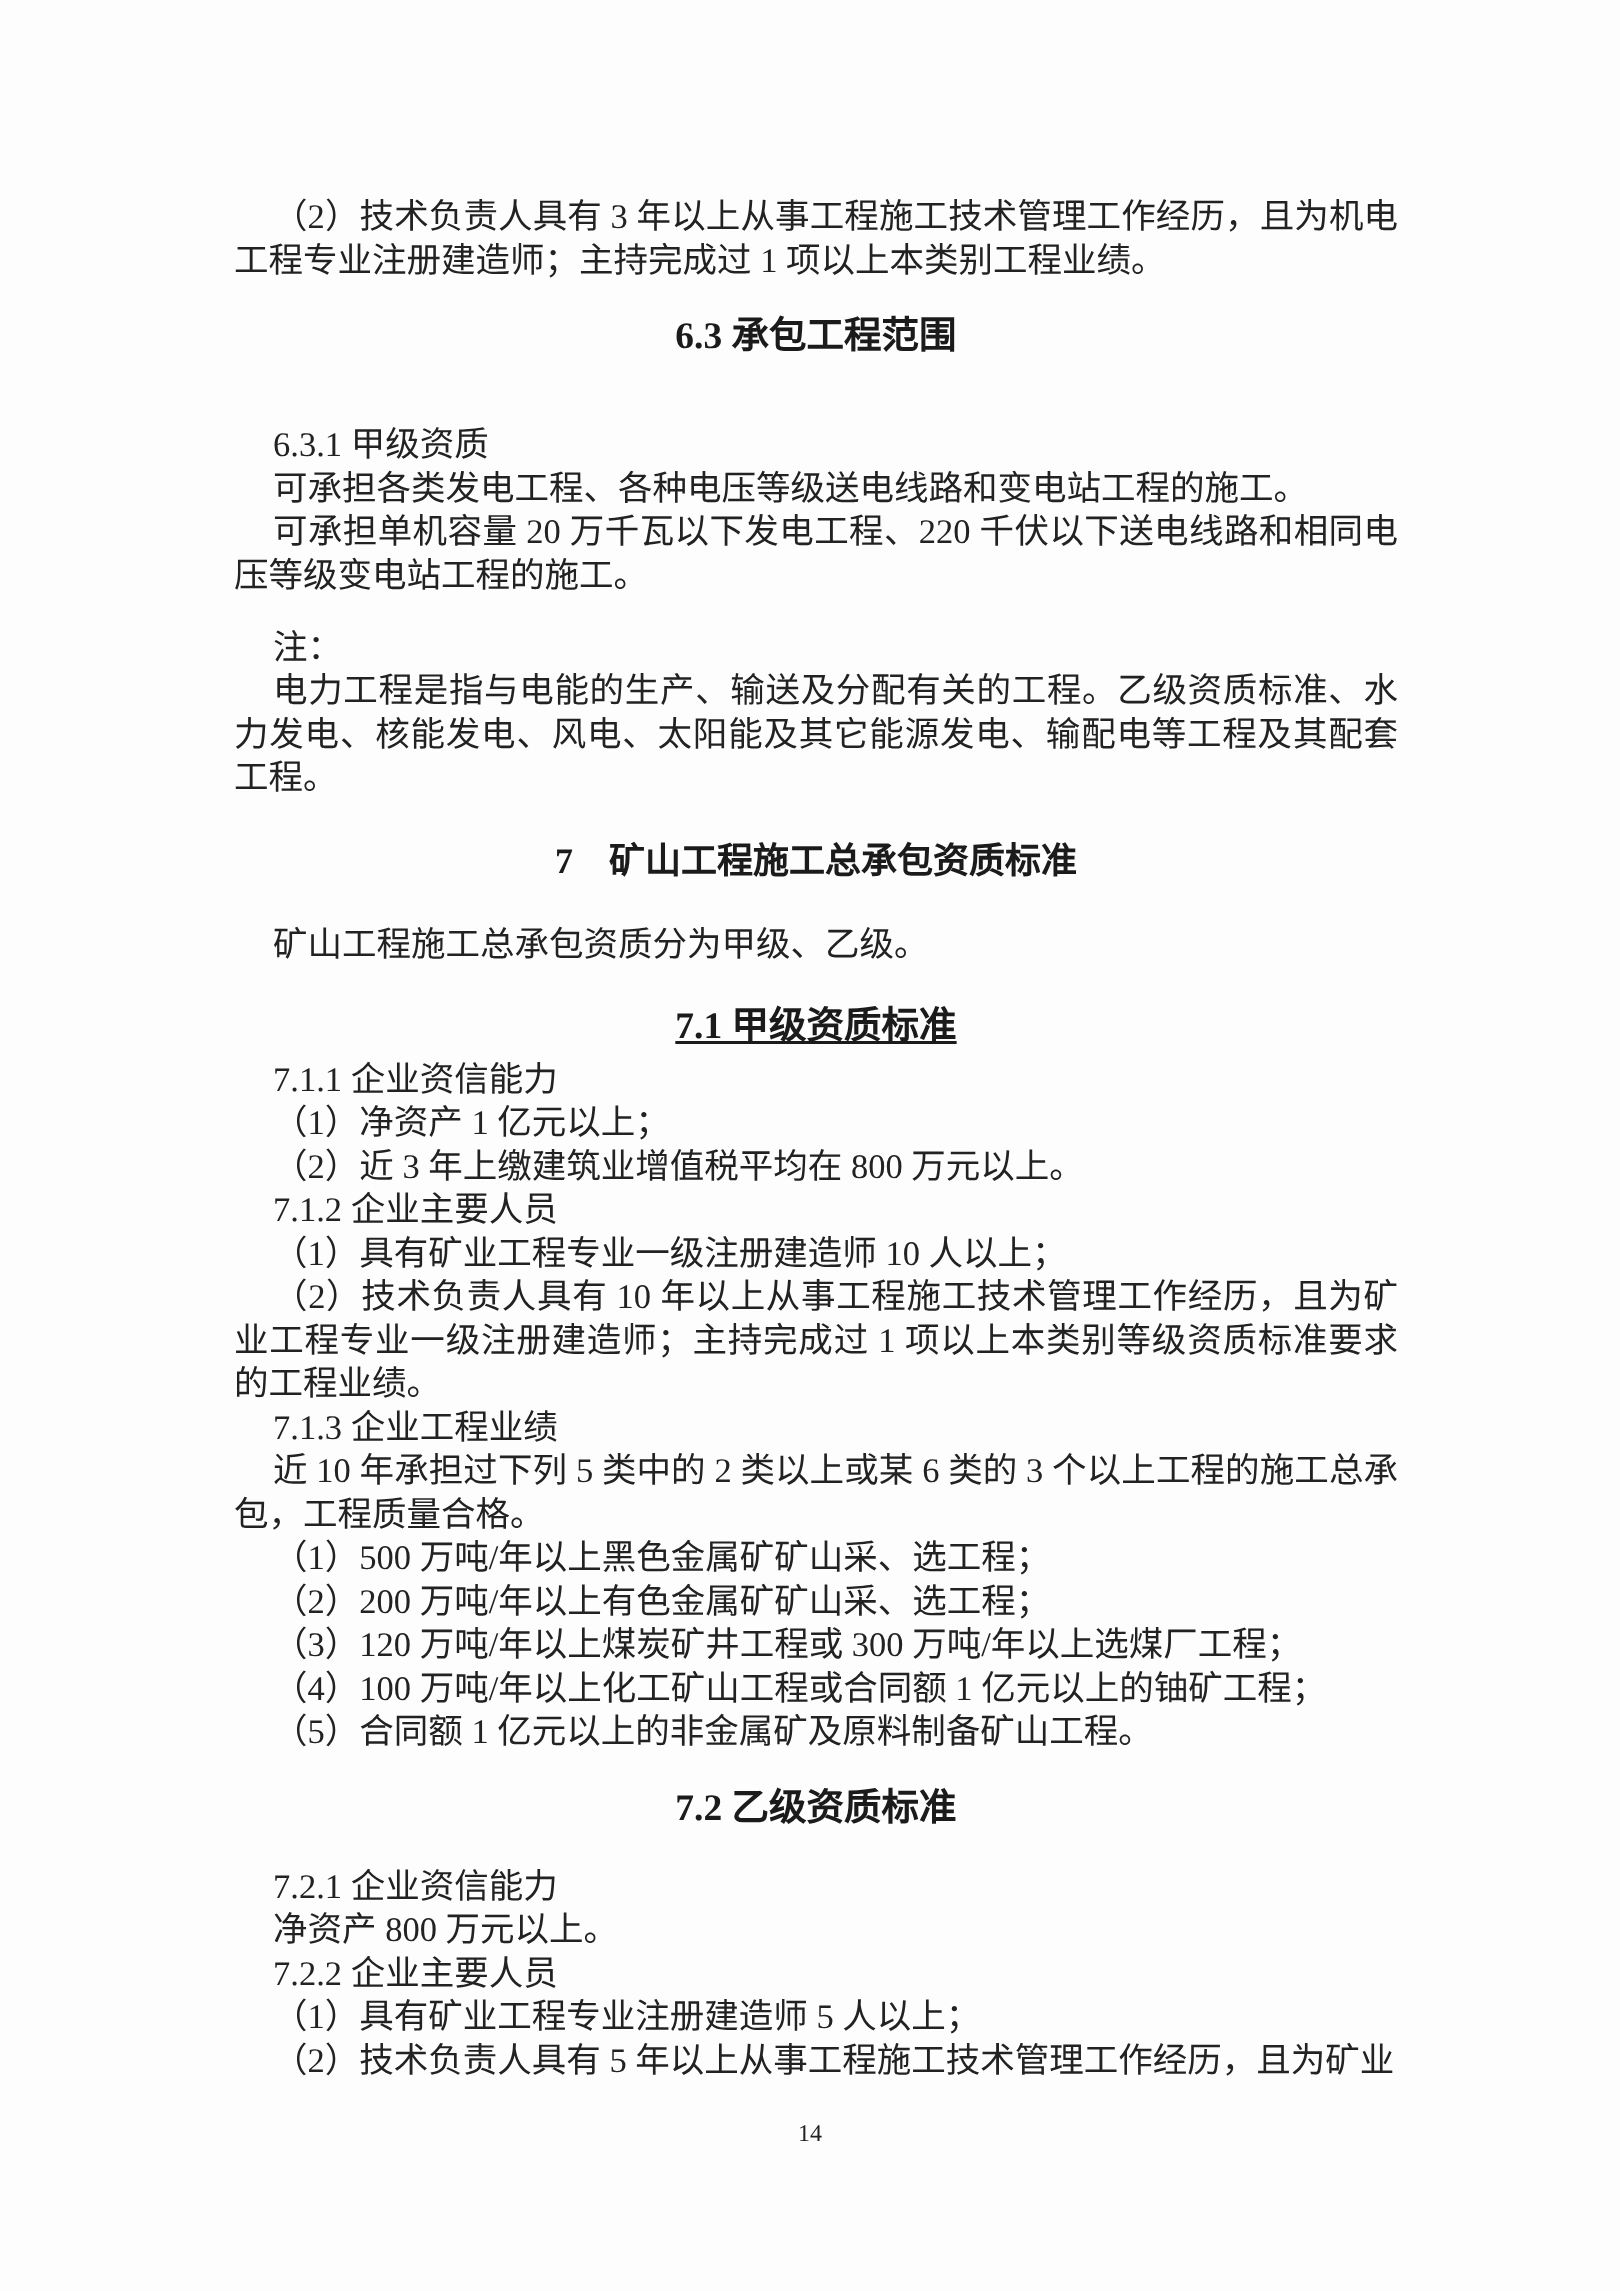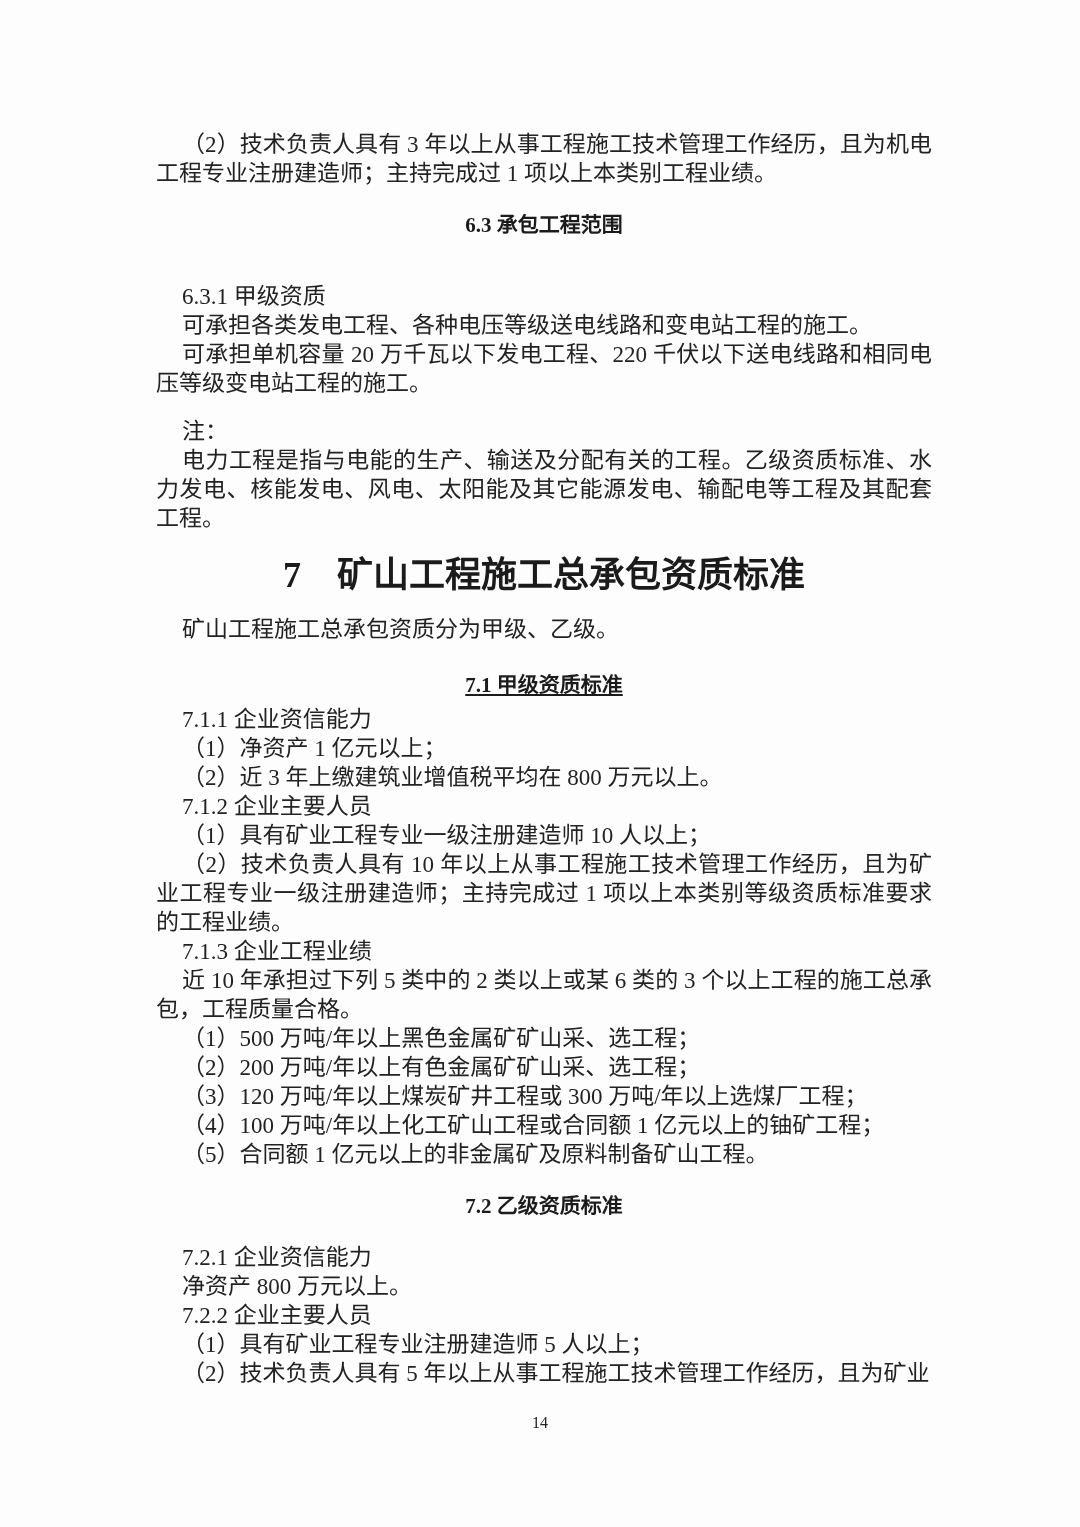--- a/index.html
+++ b/index.html
@@ -23,29 +23,29 @@
   .p {
     margin: 0;
     font-size: 23px;
     line-height: 29px;
     text-align: justify;
     text-indent: 26px;
     color: #222222;
   }
   .h-section {
     margin: 22px 0 42px;
-    font-size: 21px;
+    font-size: 25px;
     line-height: 30px;
     font-weight: bold;
     text-align: center;
     color: #1b1b1b;
   }
   .h-chapter {
     margin: 24px 0 22px;
-    font-size: 36px;
+    font-size: 24px;
     line-height: 36px;
     font-weight: bold;
     text-align: center;
     color: #1b1b1b;
   }
   .h-tight { margin: 26px 0 5px; text-decoration: underline; }
   .h-7-2 { margin: 22px 0 22px; }
   .mt-note { margin-top: 19px; }
   .page-num {
     position: absolute;

